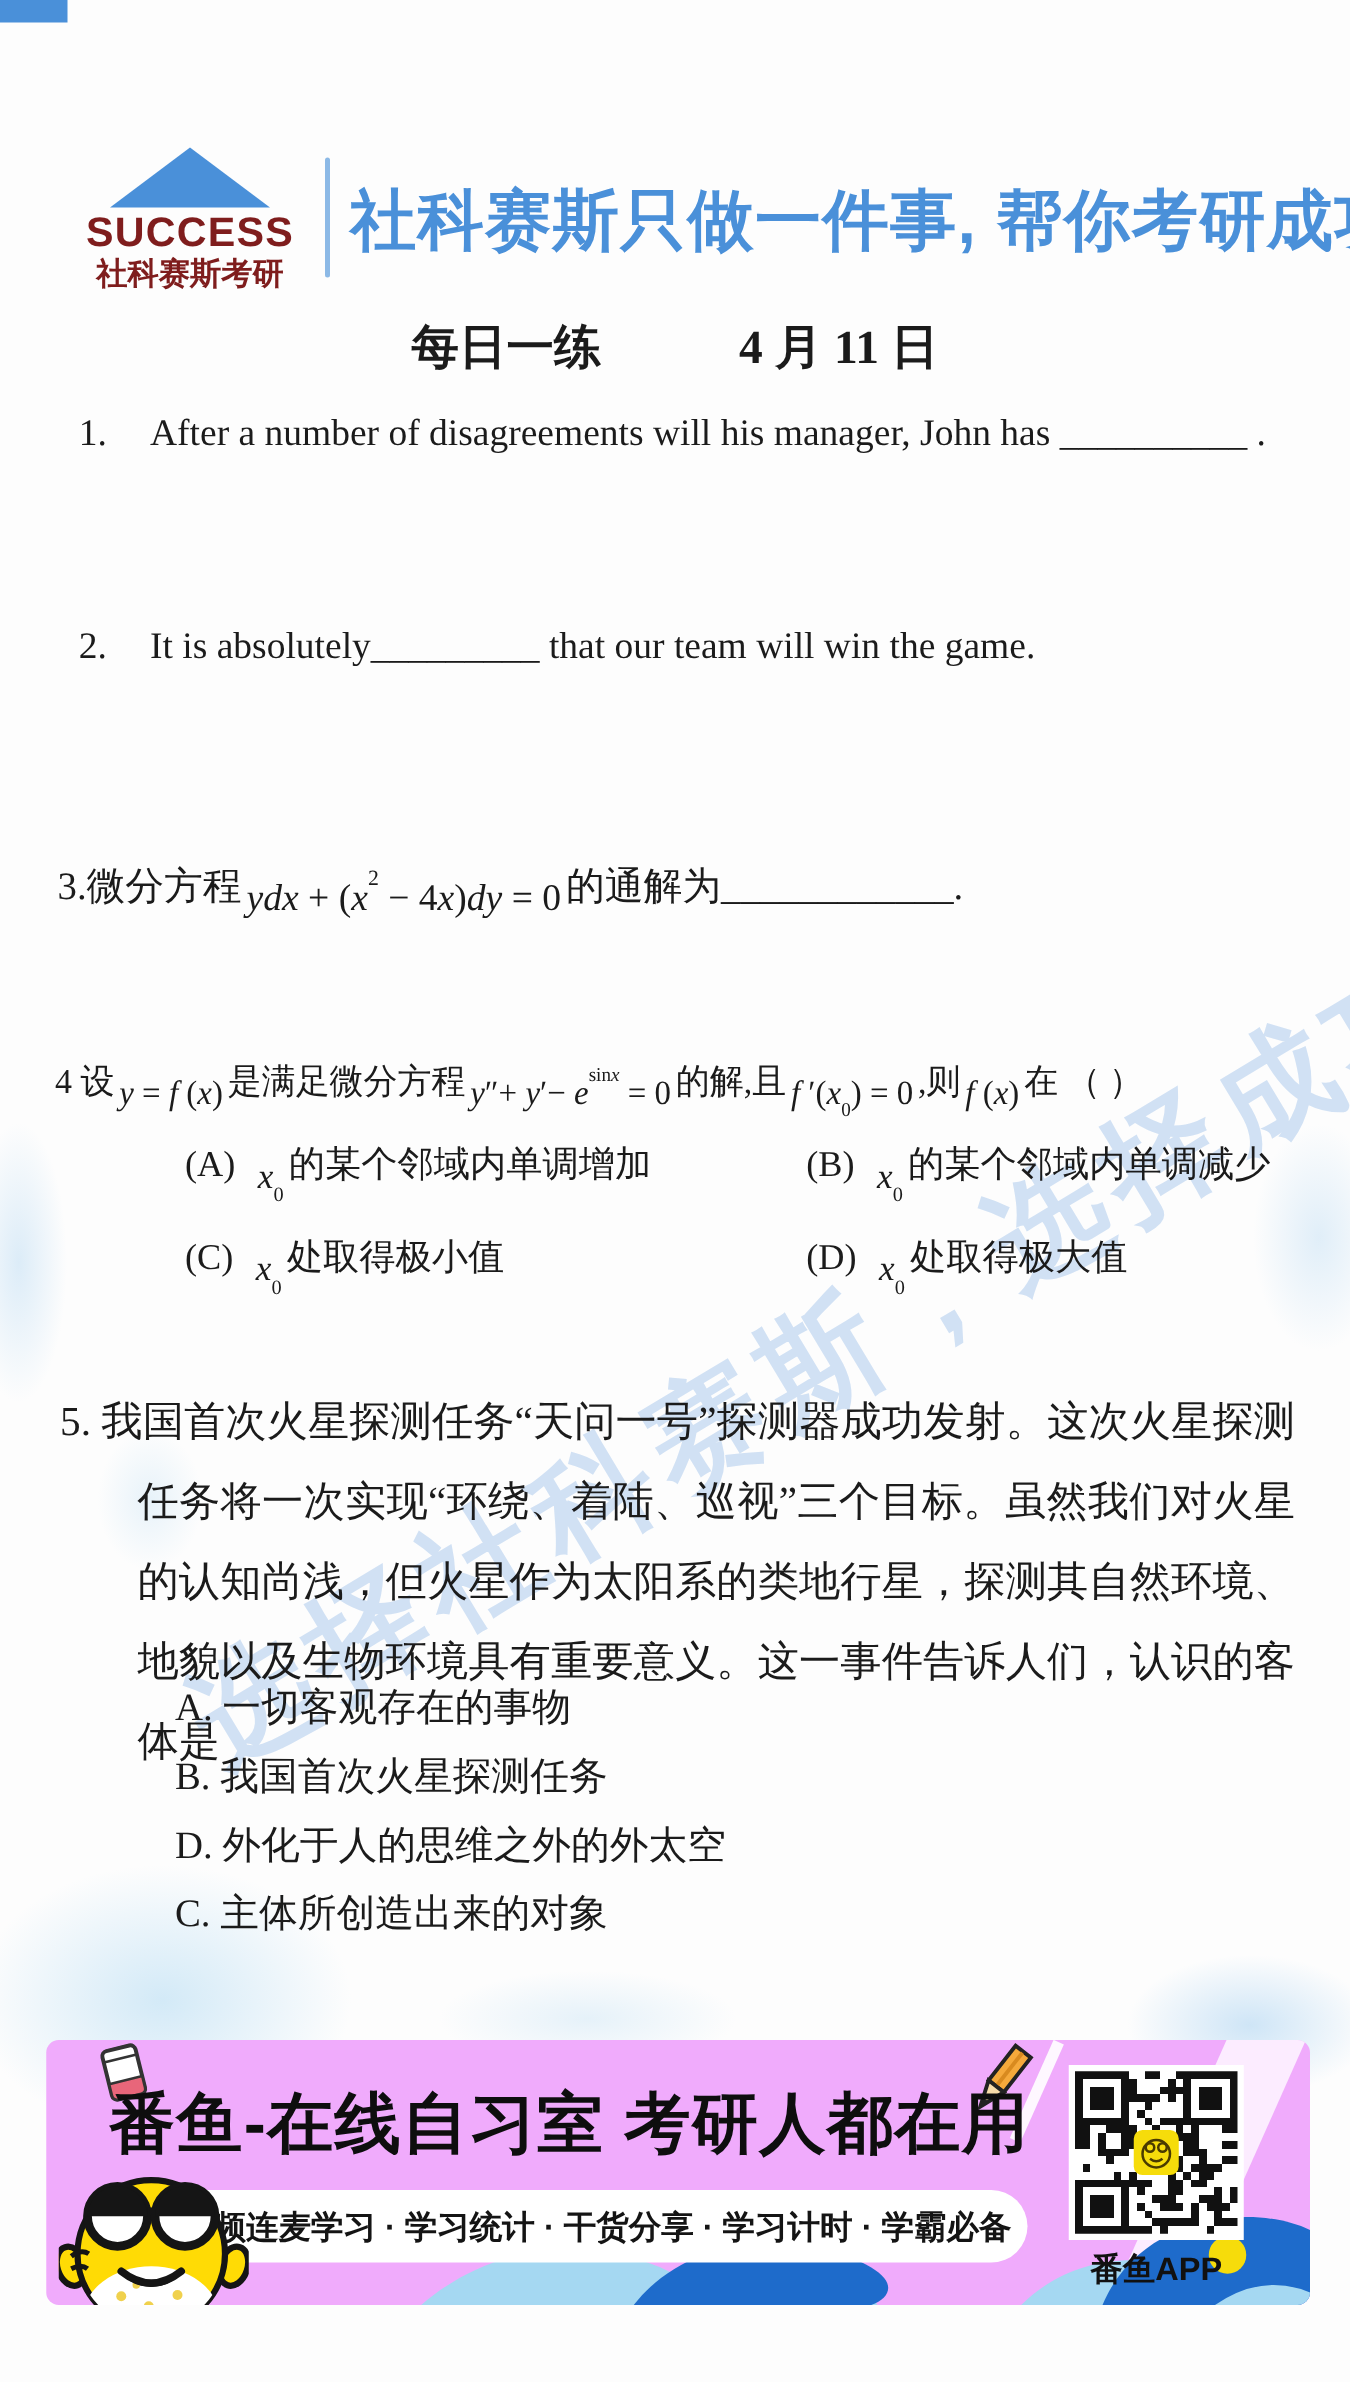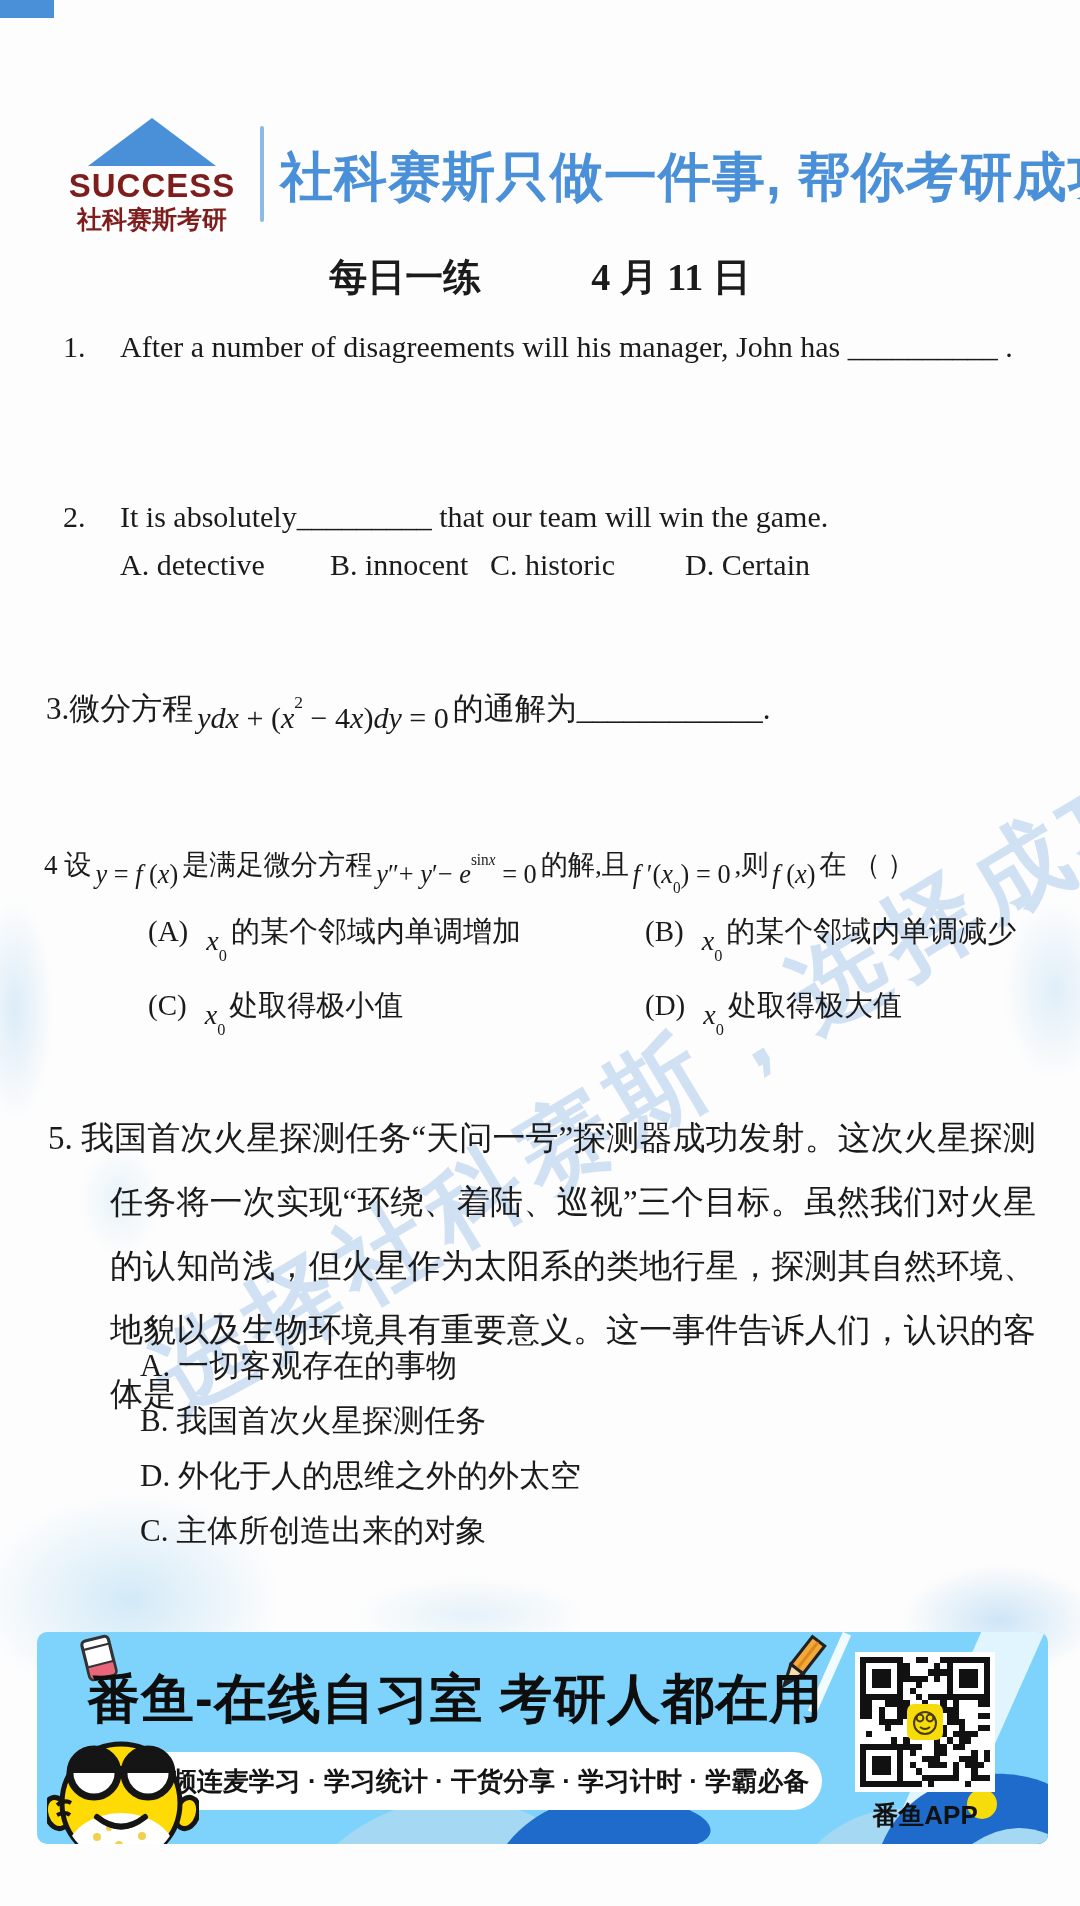--- a/index.html
+++ b/index.html
@@ -57,21 +57,21 @@
   .q4opt{position:absolute;font-size:29px;white-space:nowrap;}
   .q4lab{margin-right:14px;}
   .q4a{left:148px;top:912px;} .q4b{left:645px;top:912px;}
   .q4c{left:148px;top:986px;} .q4d{left:645px;top:986px;}
 
   .q5{position:absolute;left:48px;top:1106px;width:988px;font-size:33px;line-height:64px;
       text-align:justify;padding-left:62px;text-indent:-62px;box-sizing:border-box;}
   .q5opts{position:absolute;left:140px;top:1338px;font-size:31px;line-height:55px;}
 
   
-  .banner{position:absolute;left:37px;top:1632px;width:1011px;height:212px;background:#7dd3fc;
+  .banner{position:absolute;left:37px;top:1632px;width:1011px;height:212px;background:#f0abfc;
           border-radius:10px;overflow:hidden;font-family:"Liberation Sans",sans-serif;}
   .b-slash{position:absolute;background:rgba(255,255,255,.9);z-index:1;}
   .slash1{left:788px;top:-2px;width:9px;height:86px;transform:rotate(24deg);}
   .slash2{left:898px;top:-30px;width:58px;height:280px;transform:rotate(24deg);opacity:.85;}
   .b-title{position:absolute;left:50px;top:32px;z-index:3;font-weight:900;font-size:53px;color:#0e0e0e;letter-spacing:1px;white-space:nowrap;}
   .pill{position:absolute;left:95px;top:120px;width:690px;height:58px;background:#fff;border-radius:30px;z-index:3;
         display:flex;align-items:center;justify-content:center;font-size:26px;font-weight:600;color:#141414;white-space:nowrap;}
   .mascot{position:absolute;left:10px;top:101px;width:152px;height:115px;z-index:4;}
   .eraser{position:absolute;left:46px;top:4px;width:32px;height:44px;transform:rotate(-14deg);z-index:2;}
   .pencil{position:absolute;left:742px;top:0px;width:44px;height:62px;transform:rotate(38deg);z-index:2;}
@@ -115,26 +115,20 @@
     </div>
 
     <div class="qline q1">
       <span class="qnum">1.</span>
       <span>After a number of disagreements will his manager, John has __________ .</span>
     </div>
 
     <div class="qline q2">
       <span class="qnum">2.</span>
       <span>It is absolutely_________ that our team will win the game.</span>
-    </div>
-    <div class="q2opts">
-      <span>A. detective</span>
-      <span>B. innocent</span>
-      <span>C. historic</span>
-      <span>D. Certain</span>
     </div>
 
     <div class="q3">
       <span>3.微分方程</span><span class="math low"><i>ydx</i> + (<i>x</i><sup>2</sup> − 4<i>x</i>)<i>dy</i> = 0</span><span>的通解为</span><span>____________</span><span>.</span>
     </div>
 
     <div class="q4">
       <span>4 设</span><span class="math low"><i>y</i> = <i>f</i> (<i>x</i>)</span><span>是满足微分方程</span><span class="math low"><i>y</i>″+ <i>y</i>′− <i>e</i><sup>sin<i>x</i></sup> = 0</span><span>的解,且</span><span class="math low"><i>f</i> ′(<i>x</i><sub>0</sub>) = 0</span><span>,则</span><span class="math low"><i>f</i> (<i>x</i>)</span><span>在</span> <span>（    ）</span>
     </div>
     <div class="q4opt q4a">

